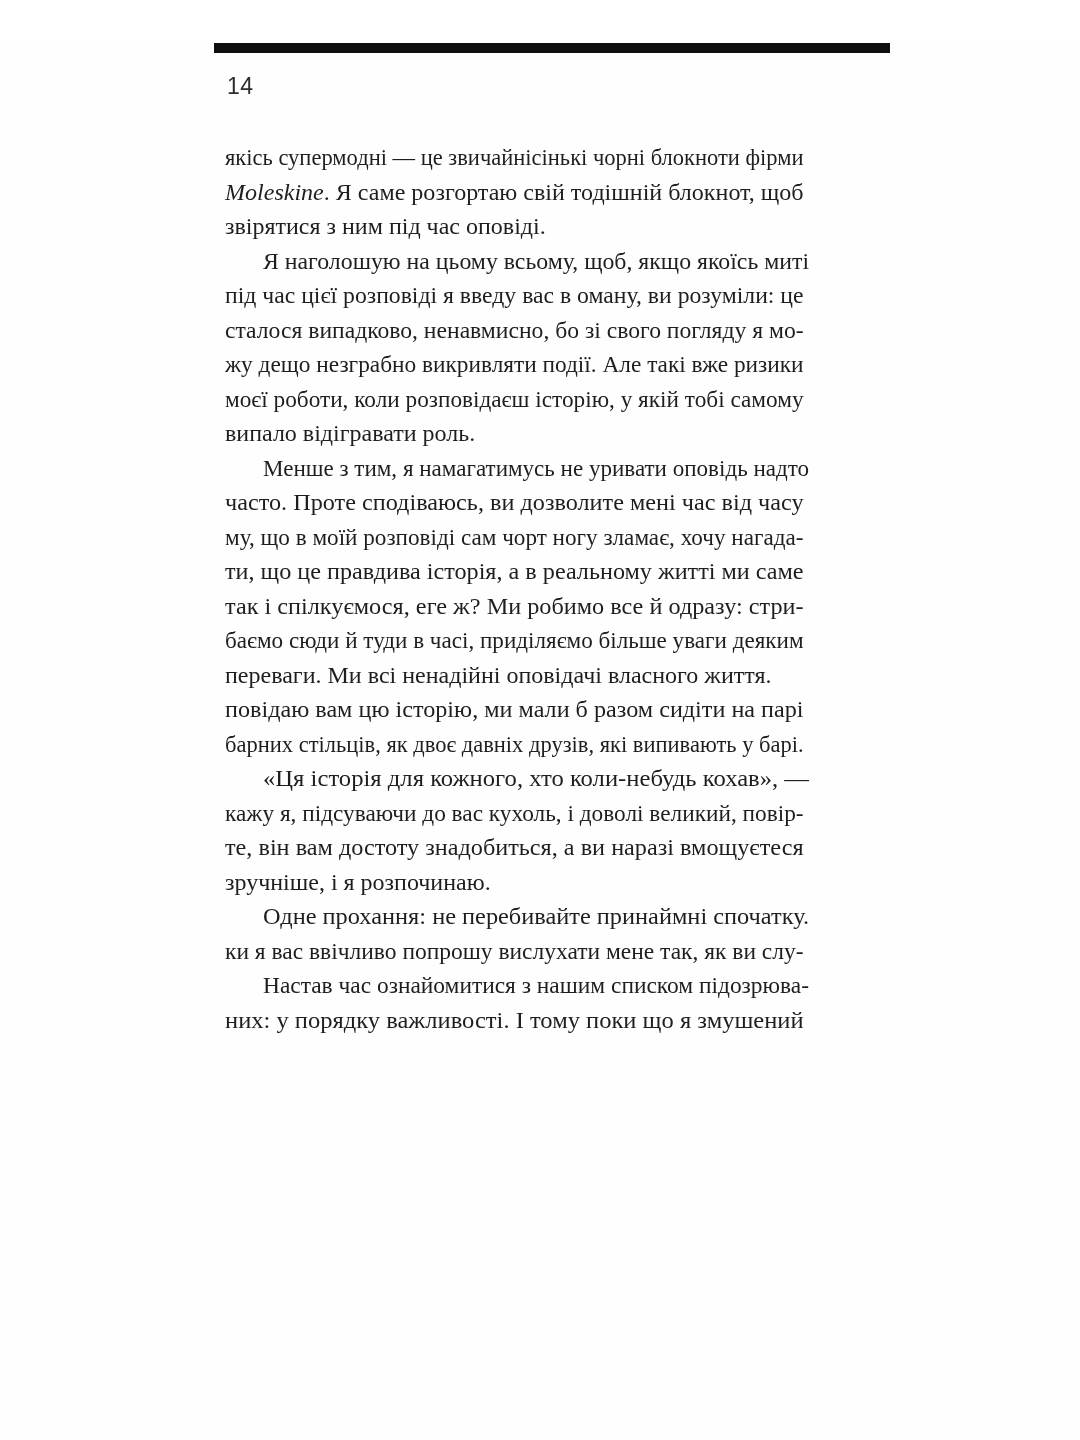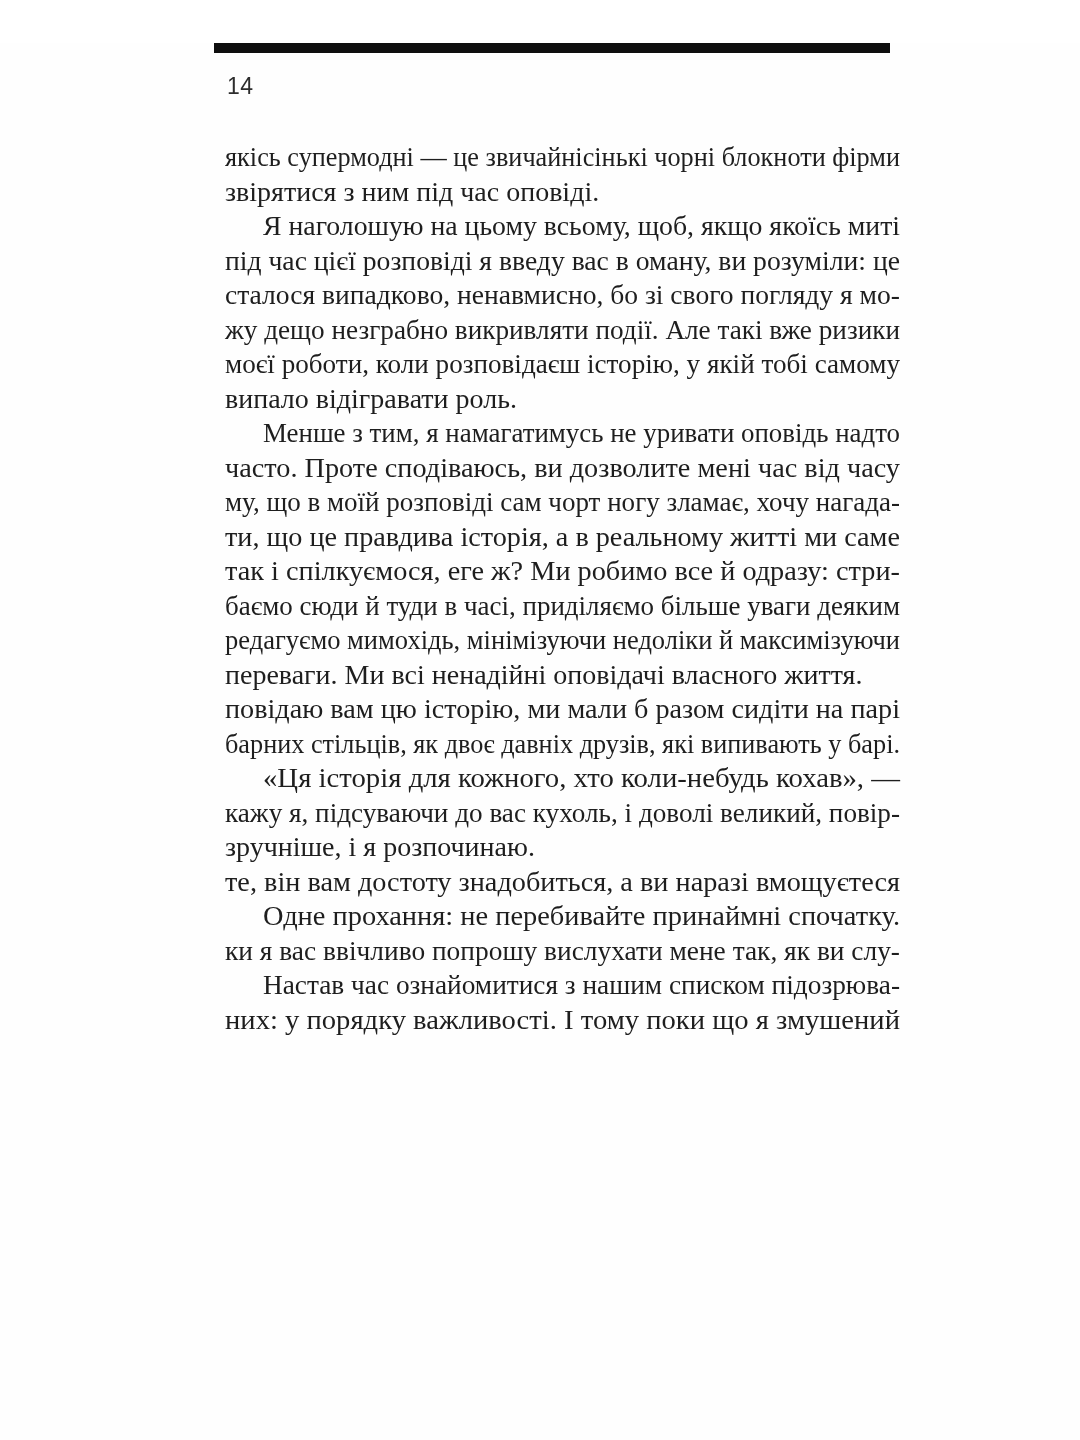--- a/index.html
+++ b/index.html
@@ -33,21 +33,21 @@
     font-family: "Liberation Sans", sans-serif;
     font-size: 23px;
     color: #2d2d2d;
     letter-spacing: 0.5px;
   }
   .text-block {
     position: absolute;
     left: 225px;
     top: 97px;
     width: 676px;
-    font-size: 28px;
+    font-size: 24px;
     color: #1e1e1e;
   }
   .line {
     height: 34.5px;
     line-height: 34.5px;
     white-space: nowrap;
   }
   .line.indent { margin-left: 38px; }
   .line .inner {
     display: inline-block;
@@ -57,40 +57,40 @@
   .it { font-style: italic; }
 </style>
 </head>
 <body>
 
 <div class="page">
   <div class="edge-bar top"></div>
   <div class="folio">14</div>
   <div class="text-block">
       <div class="line"><span class="inner" style="transform: scaleX(0.937866);"><span>якісь супермодні — це звичайнісінькі чорні блокноти фірми</span></span></div>
+      <div class="line"><span class="inner" style="transform: scaleX(1.00153);"><span class="it">Moleskine</span><span>. Я саме розгортаю свій тодішній блокнот, щоб</span></span></div>
       <div class="line"><span class="inner" style="transform: scaleX(1); text-align: right;"><span>звірятися з ним під час оповіді.</span></span></div>
       <div class="line indent"><span class="inner" style="transform: scaleX(0.991343);"><span>Я наголошую на цьому всьому, щоб, якщо якоїсь миті</span></span></div>
       <div class="line"><span class="inner" style="transform: scaleX(0.987519);"><span>під час цієї розповіді я введу вас в оману, ви розуміли: це</span></span></div>
       <div class="line"><span class="inner" style="transform: scaleX(0.984234);"><span>сталося випадково, ненавмисно, бо зі свого погляду я мо-</span></span></div>
       <div class="line"><span class="inner" style="transform: scaleX(0.97166);"><span>жу дещо незграбно викривляти події. Але такі вже ризики</span></span></div>
       <div class="line"><span class="inner" style="transform: scaleX(0.968849);"><span>моєї роботи, коли розповідаєш історію, у якій тобі самому</span></span></div>
       <div class="line"><span class="inner" style="transform: scaleX(1);"><span>випало відігравати роль.</span></span></div>
       <div class="line indent"><span class="inner" style="transform: scaleX(0.96049);"><span>Менше з тим, я намагатимусь не уривати оповідь надто</span></span></div>
       <div class="line"><span class="inner" style="transform: scaleX(1.00925);"><span>часто. Проте сподіваюсь, ви дозволите мені час від часу</span></span></div>
       <div class="line"><span class="inner" style="transform: scaleX(0.964781);"><span>му, що в моїй розповіді сам чорт ногу зламає, хочу нагада-</span></span></div>
       <div class="line"><span class="inner" style="transform: scaleX(1.00744);"><span>ти, що це правдива історія, а в реальному житті ми саме</span></span></div>
       <div class="line"><span class="inner" style="transform: scaleX(1.00989);"><span>так і спілкуємося, еге ж? Ми робимо все й одразу: стри-</span></span></div>
       <div class="line"><span class="inner" style="transform: scaleX(0.963232);"><span>баємо сюди й туди в часі, приділяємо більше уваги деяким</span></span></div>
-      <div class="line"><span class="inner" style="transform: scaleX(0.946663);"><span>редагуємо мимохідь, мінімізуючи недоліки й максимізуючи</span></span></div>
       <div class="line"><span class="inner" style="transform: scaleX(1);"><span>переваги. Ми всі ненадійні оповідачі власного життя.</span></span></div>
       <div class="line"><span class="inner" style="transform: scaleX(1.00725);"><span>повідаю вам цю історію, ми мали б разом сидіти на парі</span></span></div>
       <div class="line"><span class="inner" style="transform: scaleX(0.937622);"><span>барних стільців, як двоє давніх друзів, які випивають у барі.</span></span></div>
       <div class="line indent"><span class="inner" style="transform: scaleX(1.02675);"><span>«Ця історія для кожного, хто коли-небудь кохав», —</span></span></div>
       <div class="line"><span class="inner" style="transform: scaleX(0.970765);"><span>кажу я, підсуваючи до вас кухоль, і доволі великий, повір-</span></span></div>
+      <div class="line"><span class="inner" style="transform: scaleX(1.00946);"><span>те, він вам достоту знадобиться, а ви наразі вмощуєтеся</span></span></div>
       <div class="line"><span class="inner" style="transform: scaleX(1);"><span>зручніше, і я розпочинаю.</span></span></div>
-      <div class="line"><span class="inner" style="transform: scaleX(1.00946);"><span>те, він вам достоту знадобиться, а ви наразі вмощуєтеся</span></span></div>
       <div class="line indent"><span class="inner" style="transform: scaleX(1.01456);"><span>Одне прохання: не перебивайте принаймні спочатку.</span></span></div>
       <div class="line"><span class="inner" style="transform: scaleX(0.978638);"><span>ки я вас ввічливо попрошу вислухати мене так, як ви слу-</span></span></div>
       <div class="line indent"><span class="inner" style="transform: scaleX(0.975614);"><span>Настав час ознайомитися з нашим списком підозрюва-</span></span></div>
       <div class="line"><span class="inner" style="transform: scaleX(1.0219);"><span>них: у порядку важливості. І тому поки що я змушений</span></span></div>
     </div>
   <div class="edge-bar bottom"></div>
 </div>
 
 </body></html>

